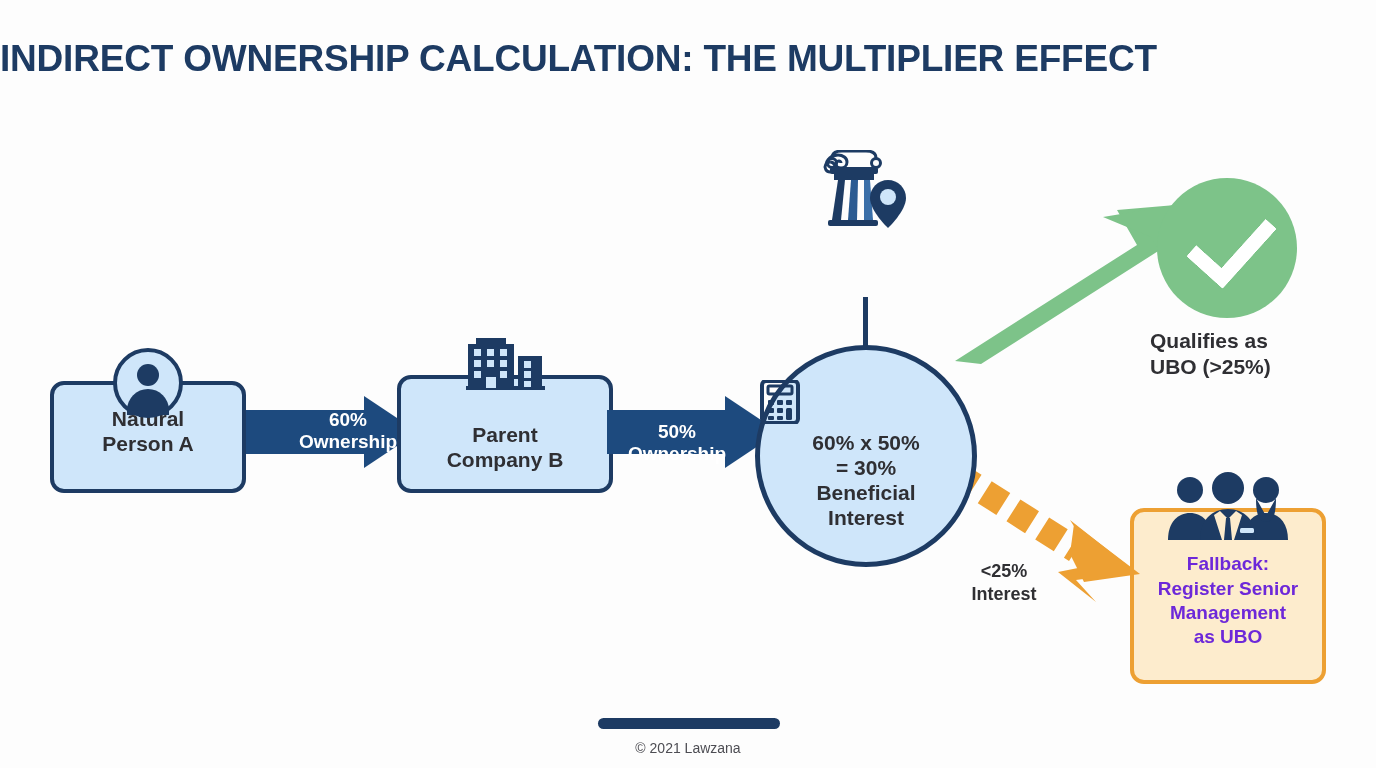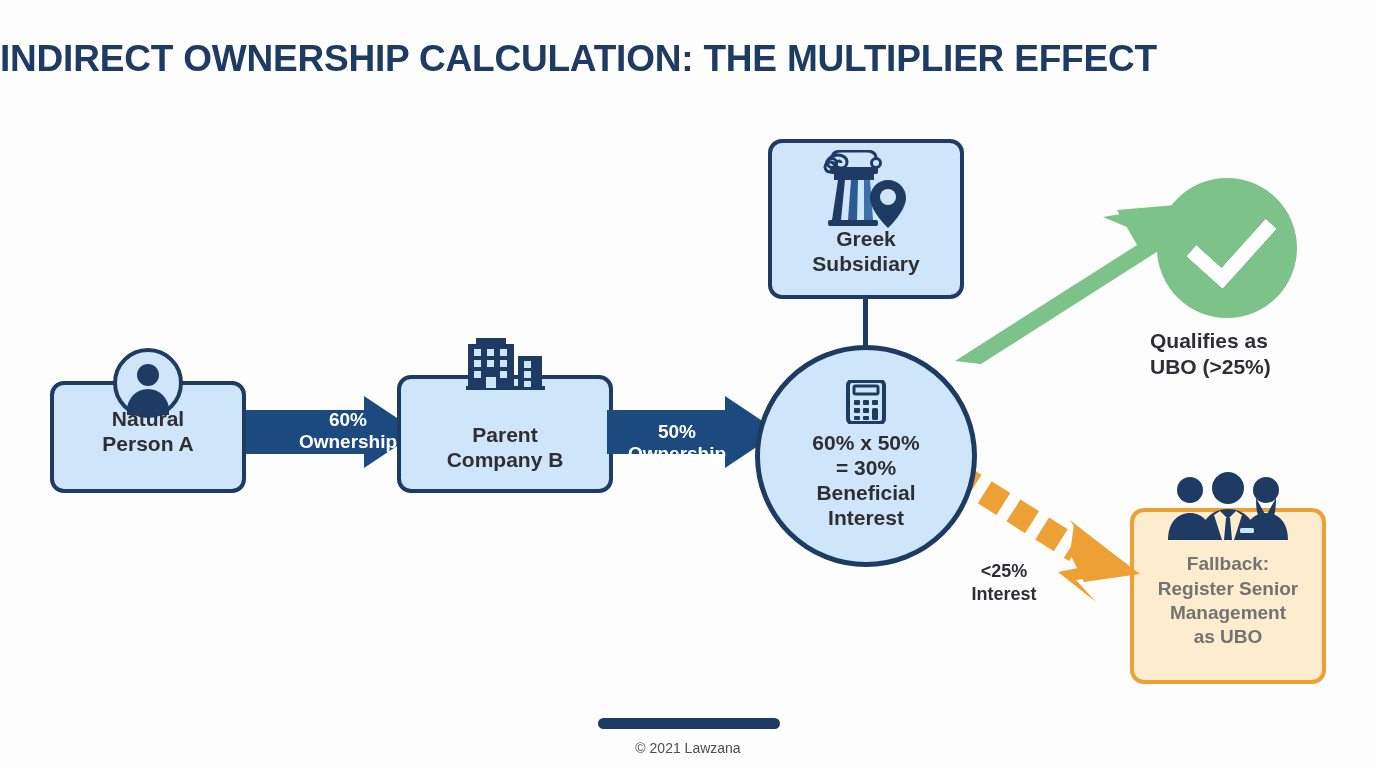--- a/index.html
+++ b/index.html
@@ -80,21 +80,21 @@
   #arrow2-label{left:607px;top:421px;width:140px;}
 
   
   #calc-circle{
     position:absolute;left:755px;top:345px;width:222px;height:222px;
     border-radius:50%;
     background:#cfe6fa;
     border:5px solid #1d3b63;
     box-sizing:border-box;
     z-index:6;
-    display:flex;flex-direction:column;align-items:center;justify-content:center;
+    display:flex;flex-direction:column;justify-content:center;
   }
   #calc-circle .calctext{
     font-size:21px;font-weight:bold;color:#2f2f33;text-align:center;
     line-height:1.2;white-space:pre-line;margin-top:6px;
   }
   .calcicon{width:40px;height:44px;margin-top:-2px;}
 
   
   .connector{
     position:absolute;left:863px;top:297px;width:5px;height:54px;
@@ -126,21 +126,21 @@
     font-size:18px;font-weight:bold;color:#2f2f33;line-height:1.25;
     text-align:center;white-space:pre-line;
   }
 
   
   #node-fallback{
     position:absolute;left:1130px;top:508px;width:196px;height:176px;
     background:#fdeccd;border:4px solid #eda033;border-radius:14px;
     box-sizing:border-box;
     display:flex;align-items:center;justify-content:center;
-    text-align:center;font-size:19px;font-weight:bold;color:#737373;
+    text-align:center;font-size:19px;font-weight:bold;color:#6d28d9;
     line-height:1.28;white-space:pre-line;
     padding-top:10px;
   }
   .people{position:absolute;left:1164px;top:468px;width:128px;height:72px;z-index:7;}
 
   
   .footbar{
     position:absolute;left:598px;top:718px;width:182px;height:11px;
     background:#1d3b63;border-radius:6px;
   }
@@ -214,24 +214,20 @@
     <rect x="16" y="24" width="40" height="6" fill="#1d3b63"></rect>
 
     <path d="M20 30 l-6 40 h9 l4-40 z" fill="#1d3b63"></path>
     <path d="M33 30 l-3 40 h9 l1-40 z" fill="#2b5b92"></path>
     <path d="M46 30 l0 40 h9 l-3-40 z" fill="#3a6fa8"></path>
     <rect x="10" y="70" width="50" height="6" rx="2" fill="#1d3b63"></rect>
 
     <path d="M70 30 c-10 0-18 8-18 18 c0 13 18 30 18 30 c0 0 18-17 18-30 c0-10-8-18-18-18 z" fill="#1d3b63"></path>
     <circle cx="70" cy="47" r="8" fill="#cfe6fa"></circle>
   </svg>
-  <div class="node" id="node-greek">
-    <span class="lbl">Greek
-Subsidiary</span>
-  </div>
 
   <div class="connector"></div>
 
   <svg id="green-arrow" viewBox="0 0 250 230">
     <polygon points="0,176 182,60 162,25 244,18 228,98 208,63 26,179" fill="#7dc389"></polygon>
     <polygon points="148,32 244,16 226,104 196,52" fill="#7dc389"></polygon>
   </svg>
 
   <div id="calc-circle">
     <svg class="calcicon" viewBox="0 0 40 44">

